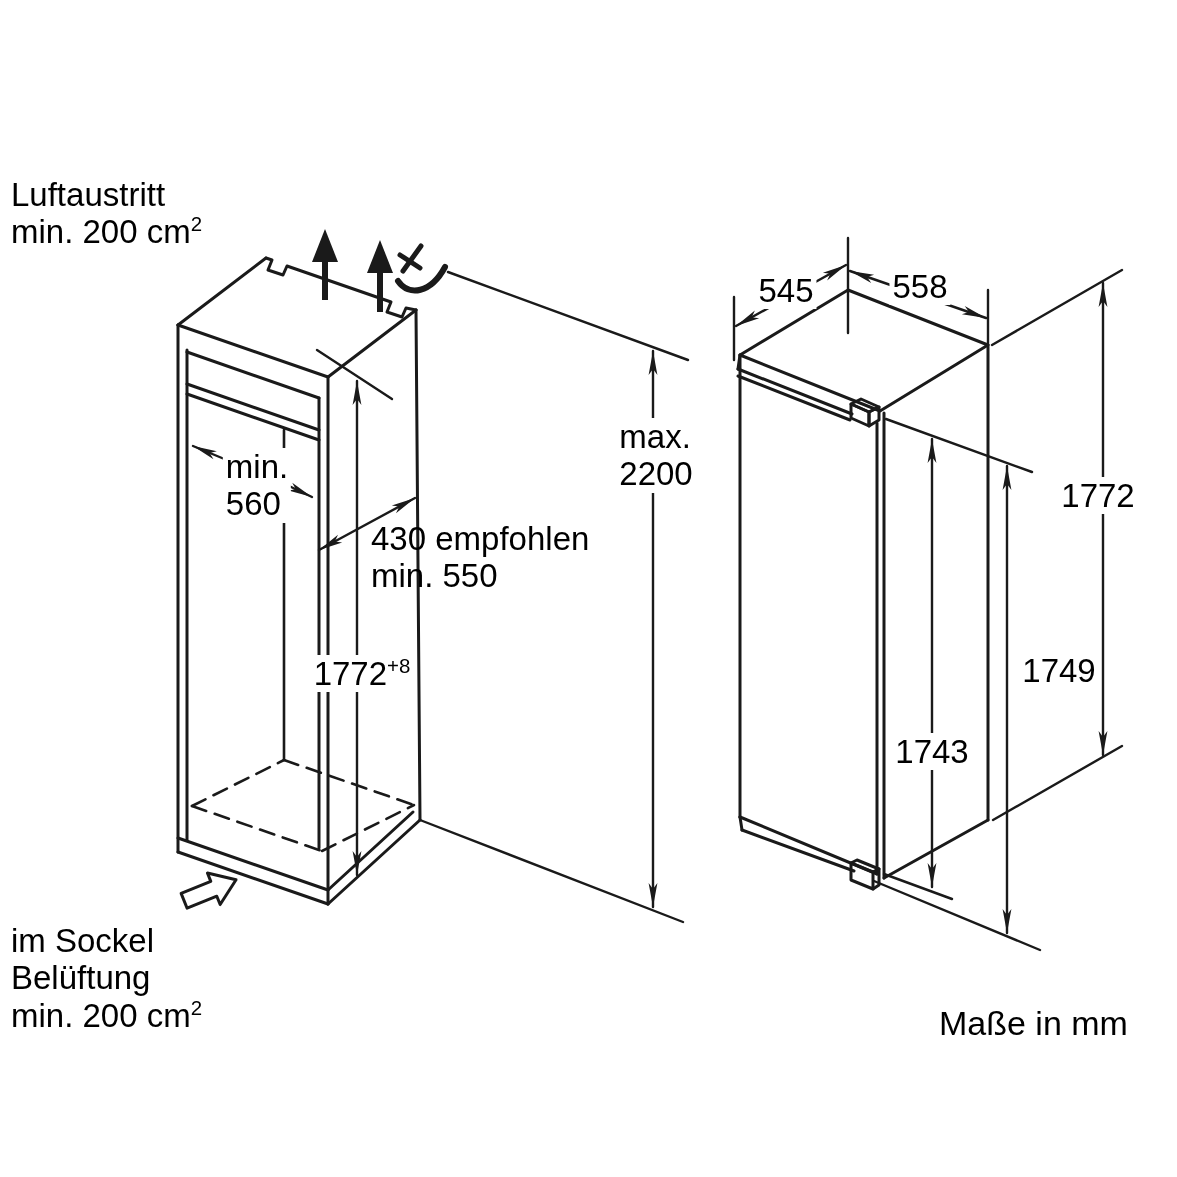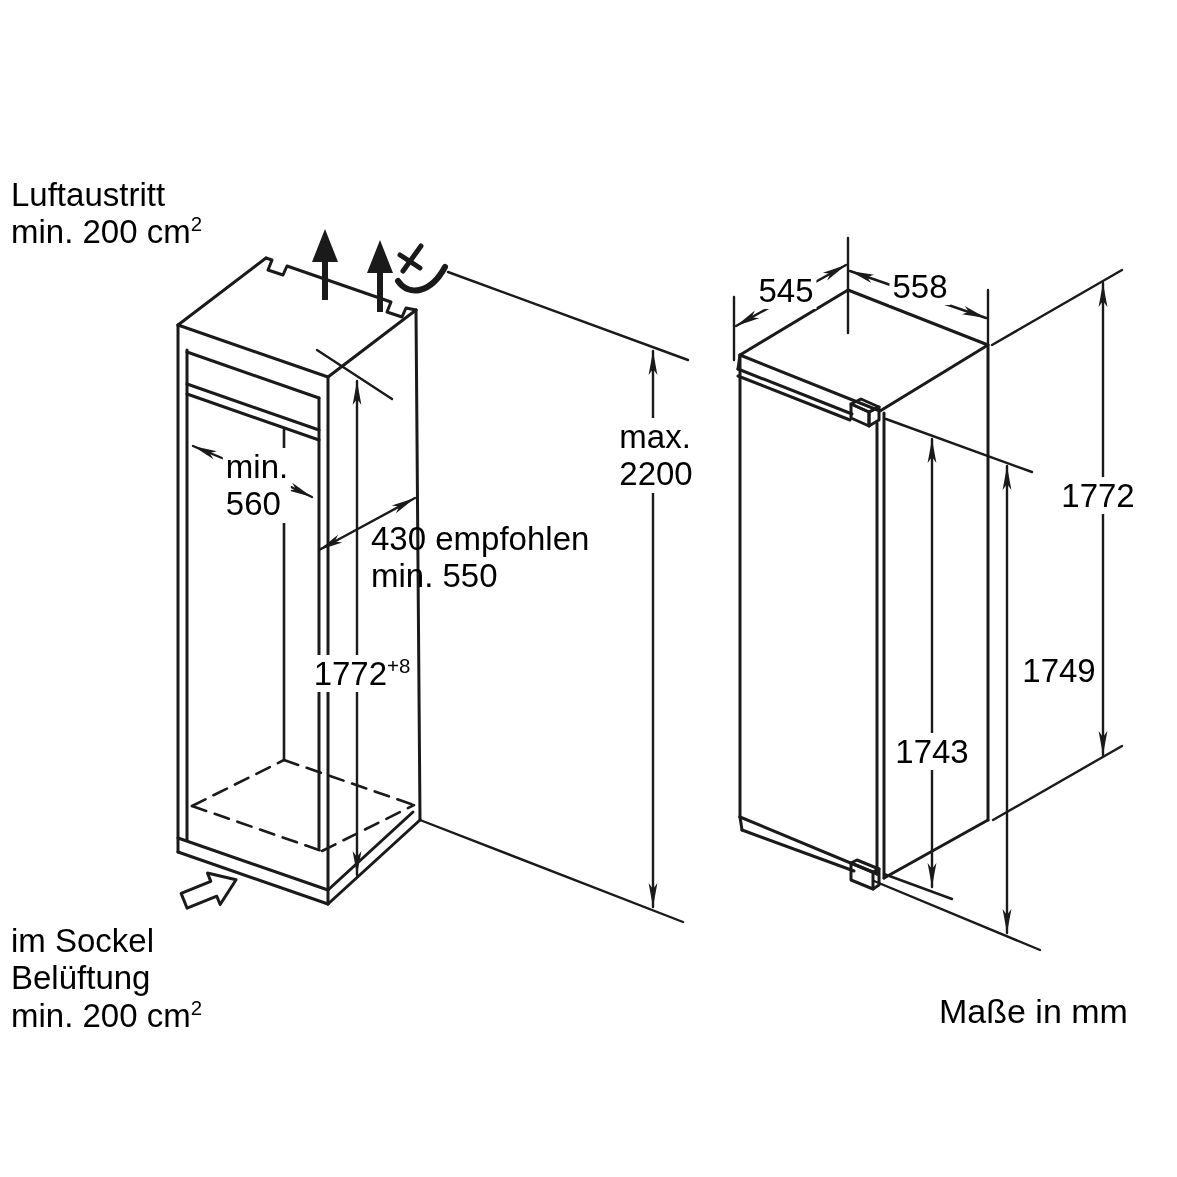--- a/index.html
+++ b/index.html
@@ -16,21 +16,21 @@
     position:absolute;
     background:#ffffff;
     font-size:33px;
     line-height:1.13;
     white-space:nowrap;
     padding:0 3px;
     color:#000000;
   }
   .lbl.center{text-align:left;transform:translateX(-50%);}
   .lbl sup{font-size:0.62em;vertical-align:super;line-height:0;}
-  .units{font-size:34px;}
+  .units{font-size:34px;margin-top:12px;}
 </style>
 </head>
 <body>
 
 <div id="stage">
 
   <svg id="diagram-svg" width="1177" height="1177" viewBox="0 0 1177 1177">
     <defs>
       <marker id="ah" markerWidth="28" markerHeight="12" refX="25" refY="5" orient="auto-start-reverse" markerUnits="userSpaceOnUse">
         <path d="M25,5 L1,0.6 L7,5 L1,9.4 Z" fill="#1a1a1a"></path>

